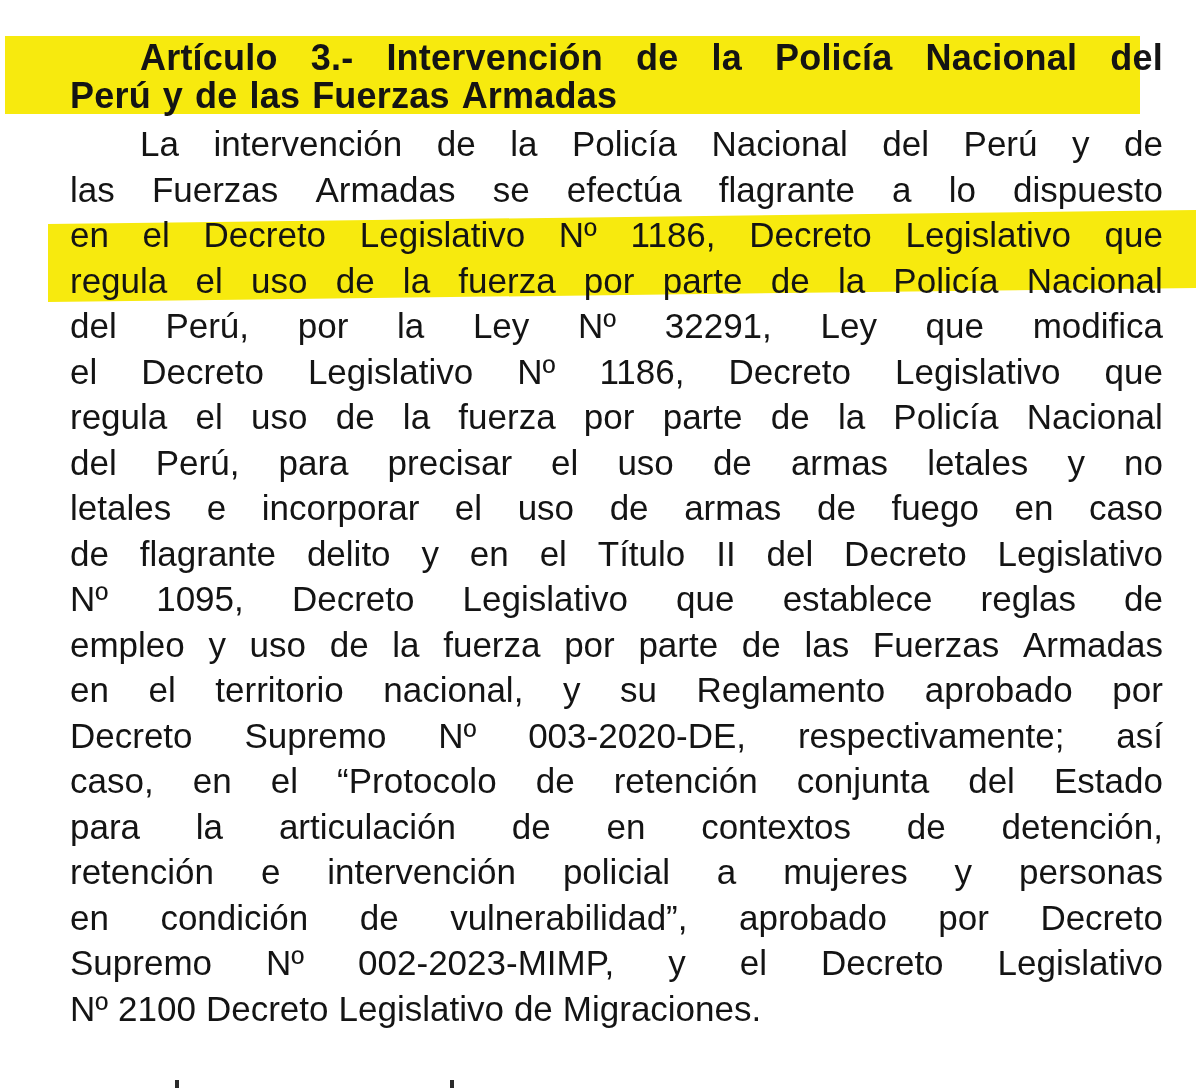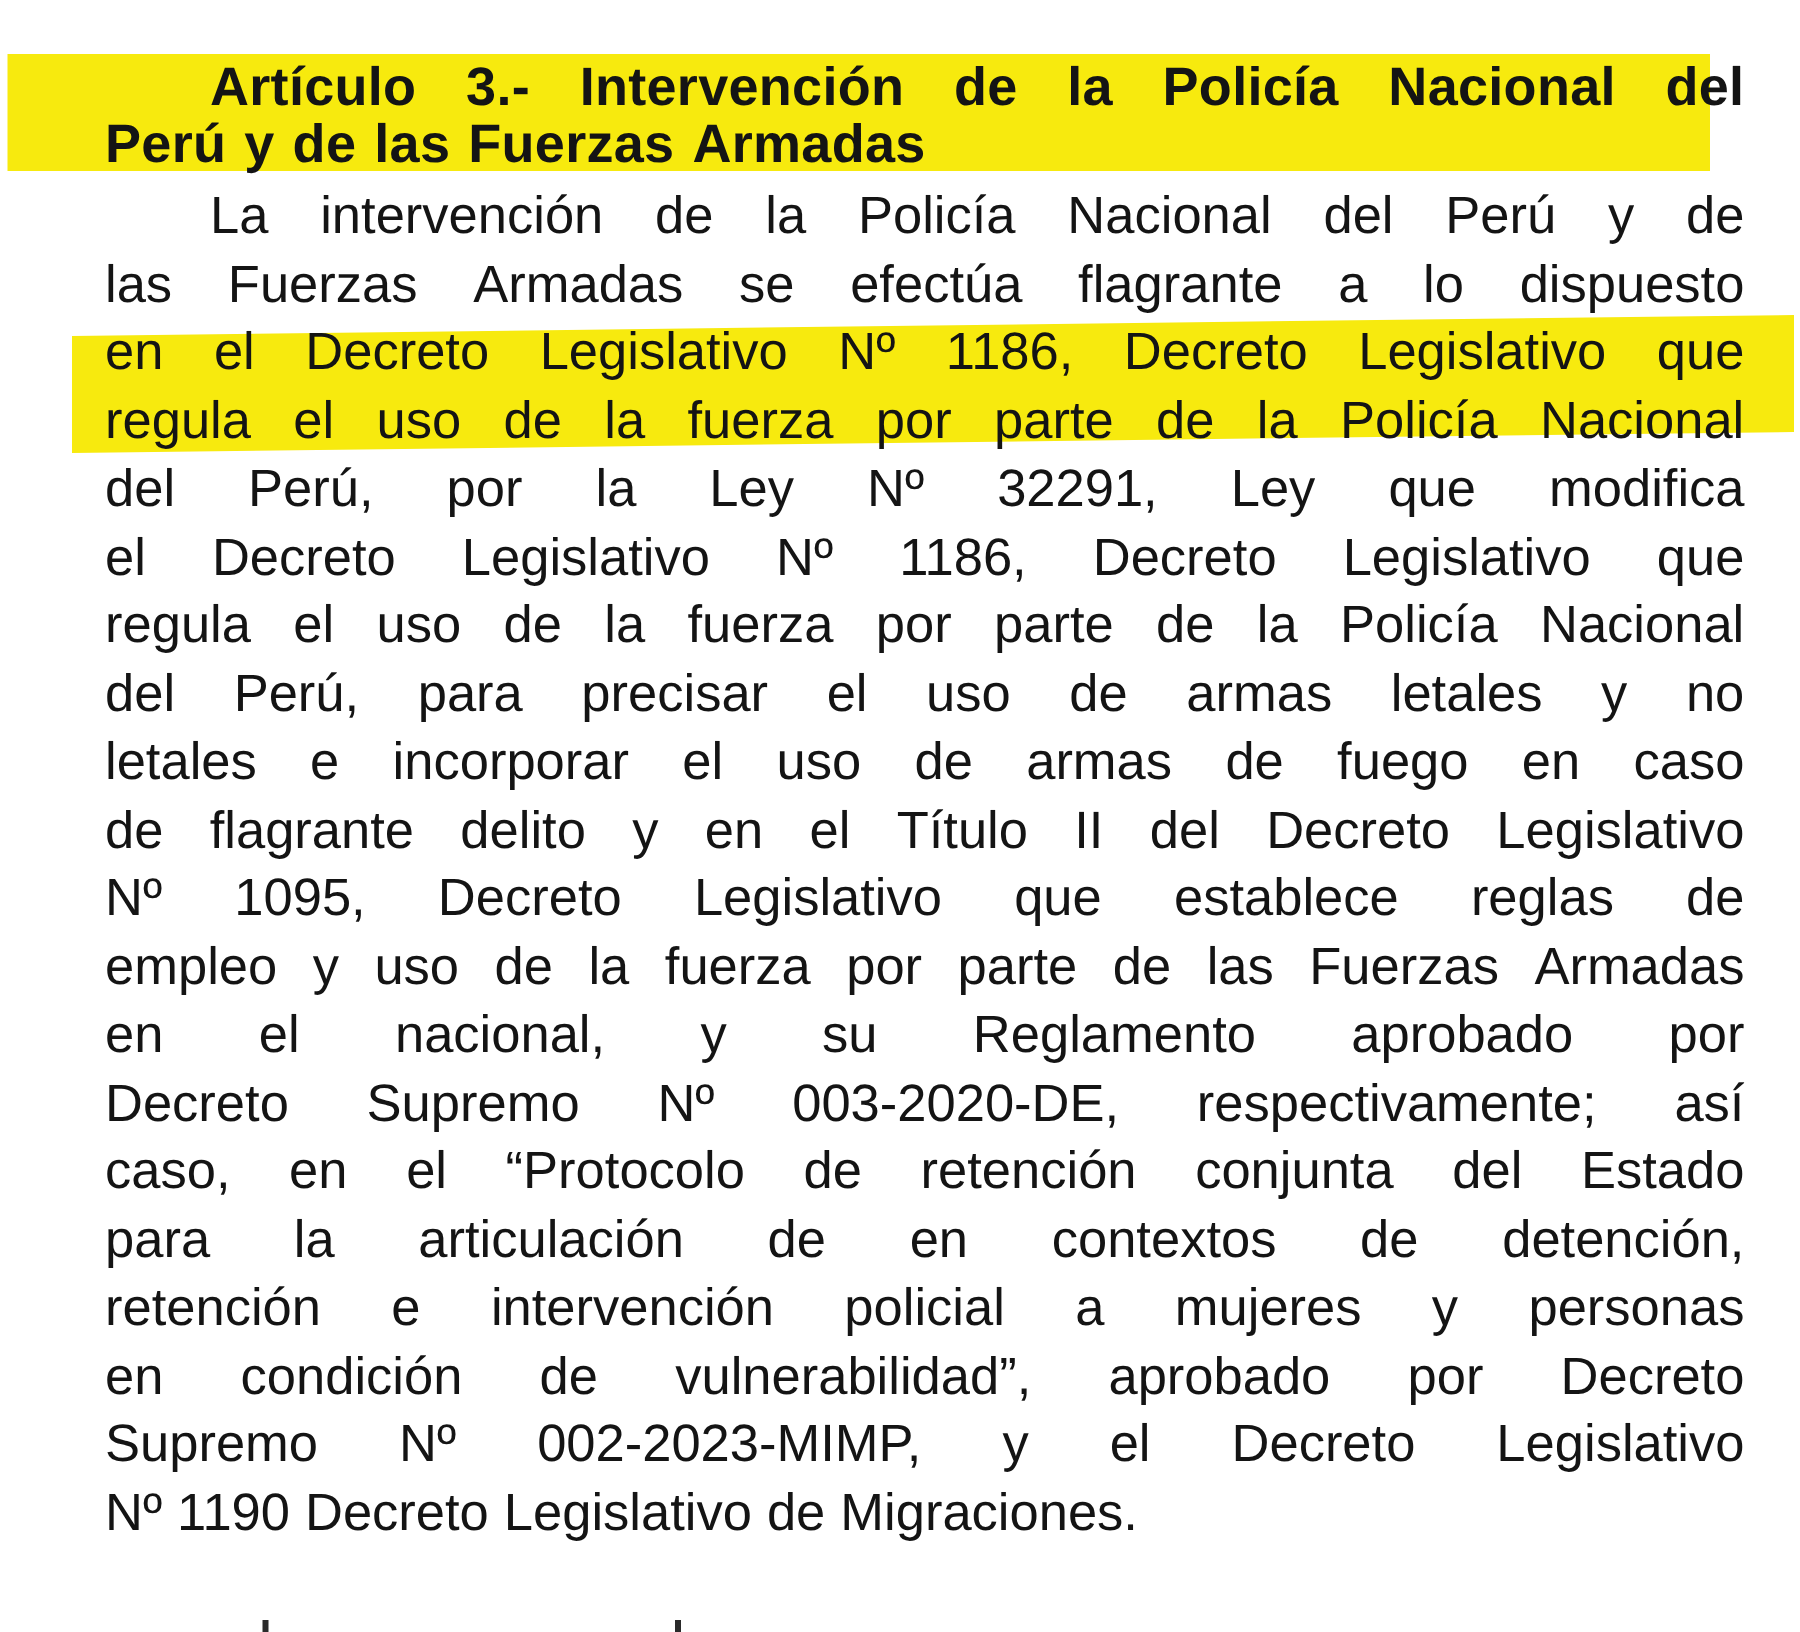--- a/index.html
+++ b/index.html
@@ -265,20 +265,21 @@
         <span>por</span>
         <span>parte</span>
         <span>de</span>
         <span>las</span>
         <span>Fuerzas</span>
         <span>Armadas</span>
       </div>
       <div class="justify-row">
         <span>en</span>
         <span>el</span>
+        <span>territorio</span>
         <span>nacional,</span>
         <span>y</span>
         <span>su</span>
         <span>Reglamento</span>
         <span>aprobado</span>
         <span>por</span>
       </div>
       <div class="justify-row">
         <span>Decreto</span>
         <span>Supremo</span>
@@ -331,21 +332,21 @@
         <span>Supremo</span>
         <span>Nº</span>
         <span>002-2023-MIMP,</span>
         <span>y</span>
         <span>el</span>
         <span>Decreto</span>
         <span>Legislativo</span>
       </div>
       <div class="justify-row last">
         <span>Nº</span>
-        <span>1190</span>
+        <span>2100</span>
         <span>Decreto</span>
         <span>Legislativo</span>
         <span>de</span>
         <span>Migraciones.</span>
       </div>
     </div>
 </div>
 
 <div class="bottom-fragment">
   <div class="tick" style="left:130px;"></div>

